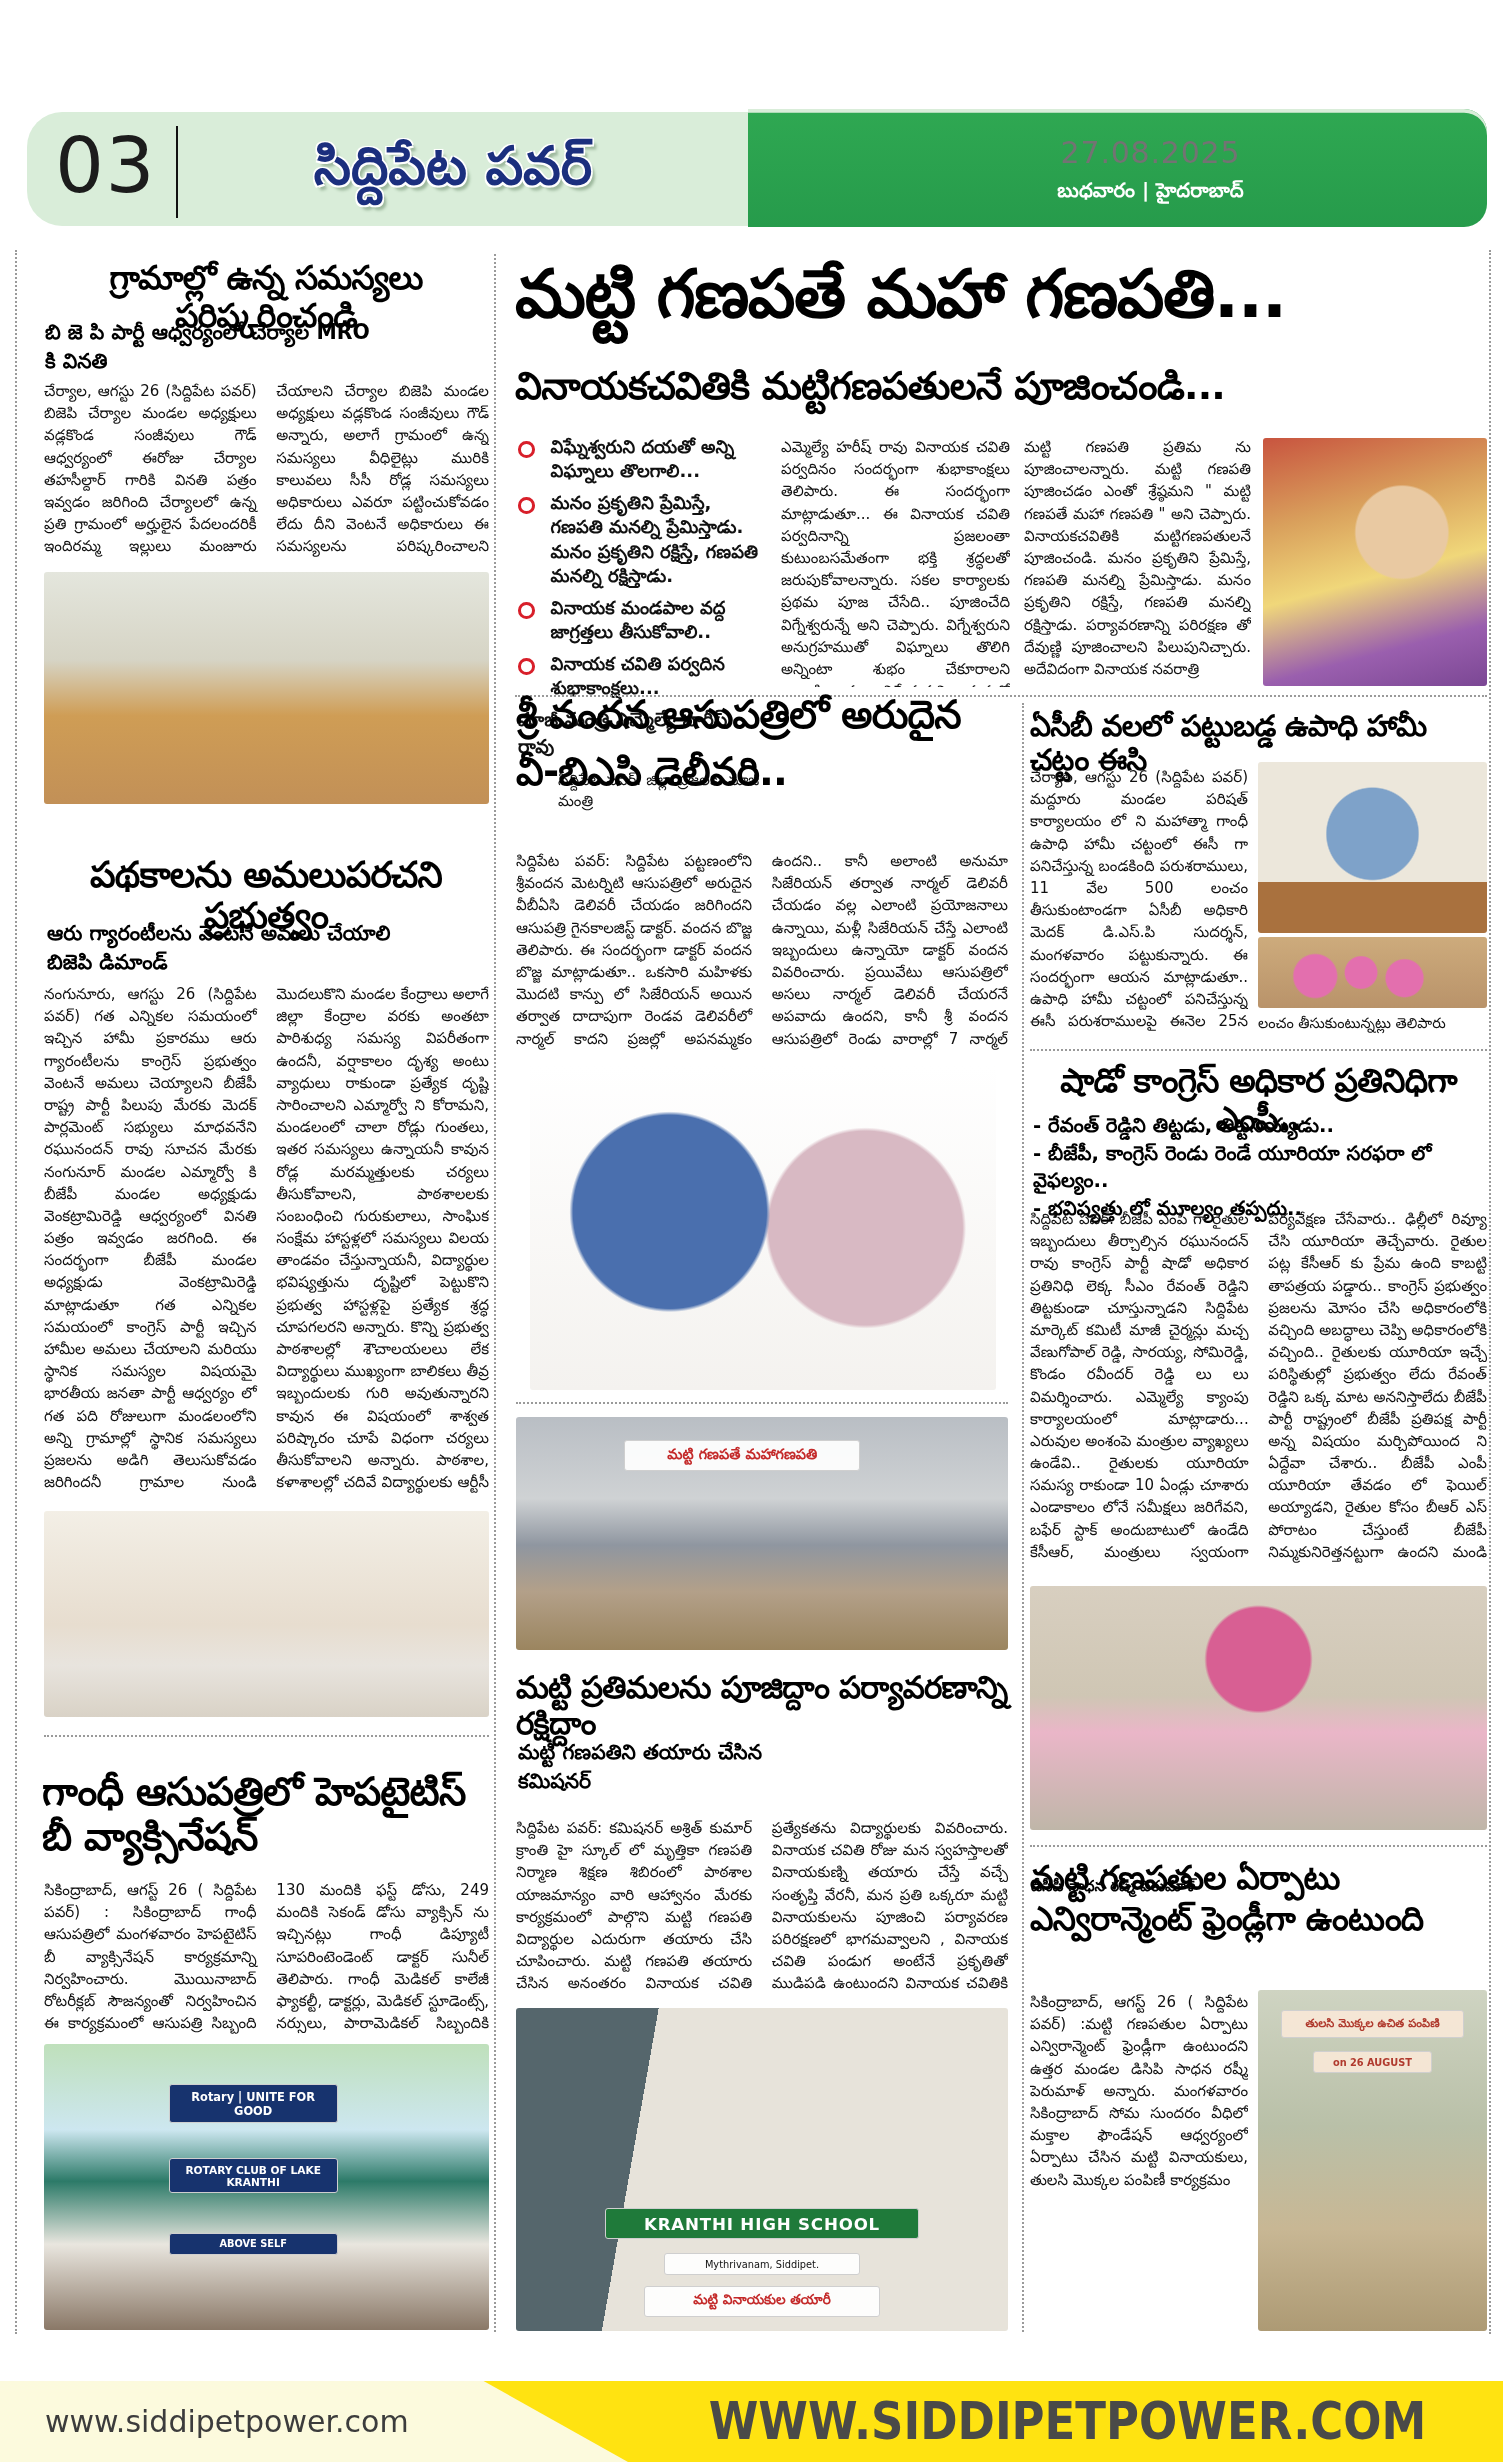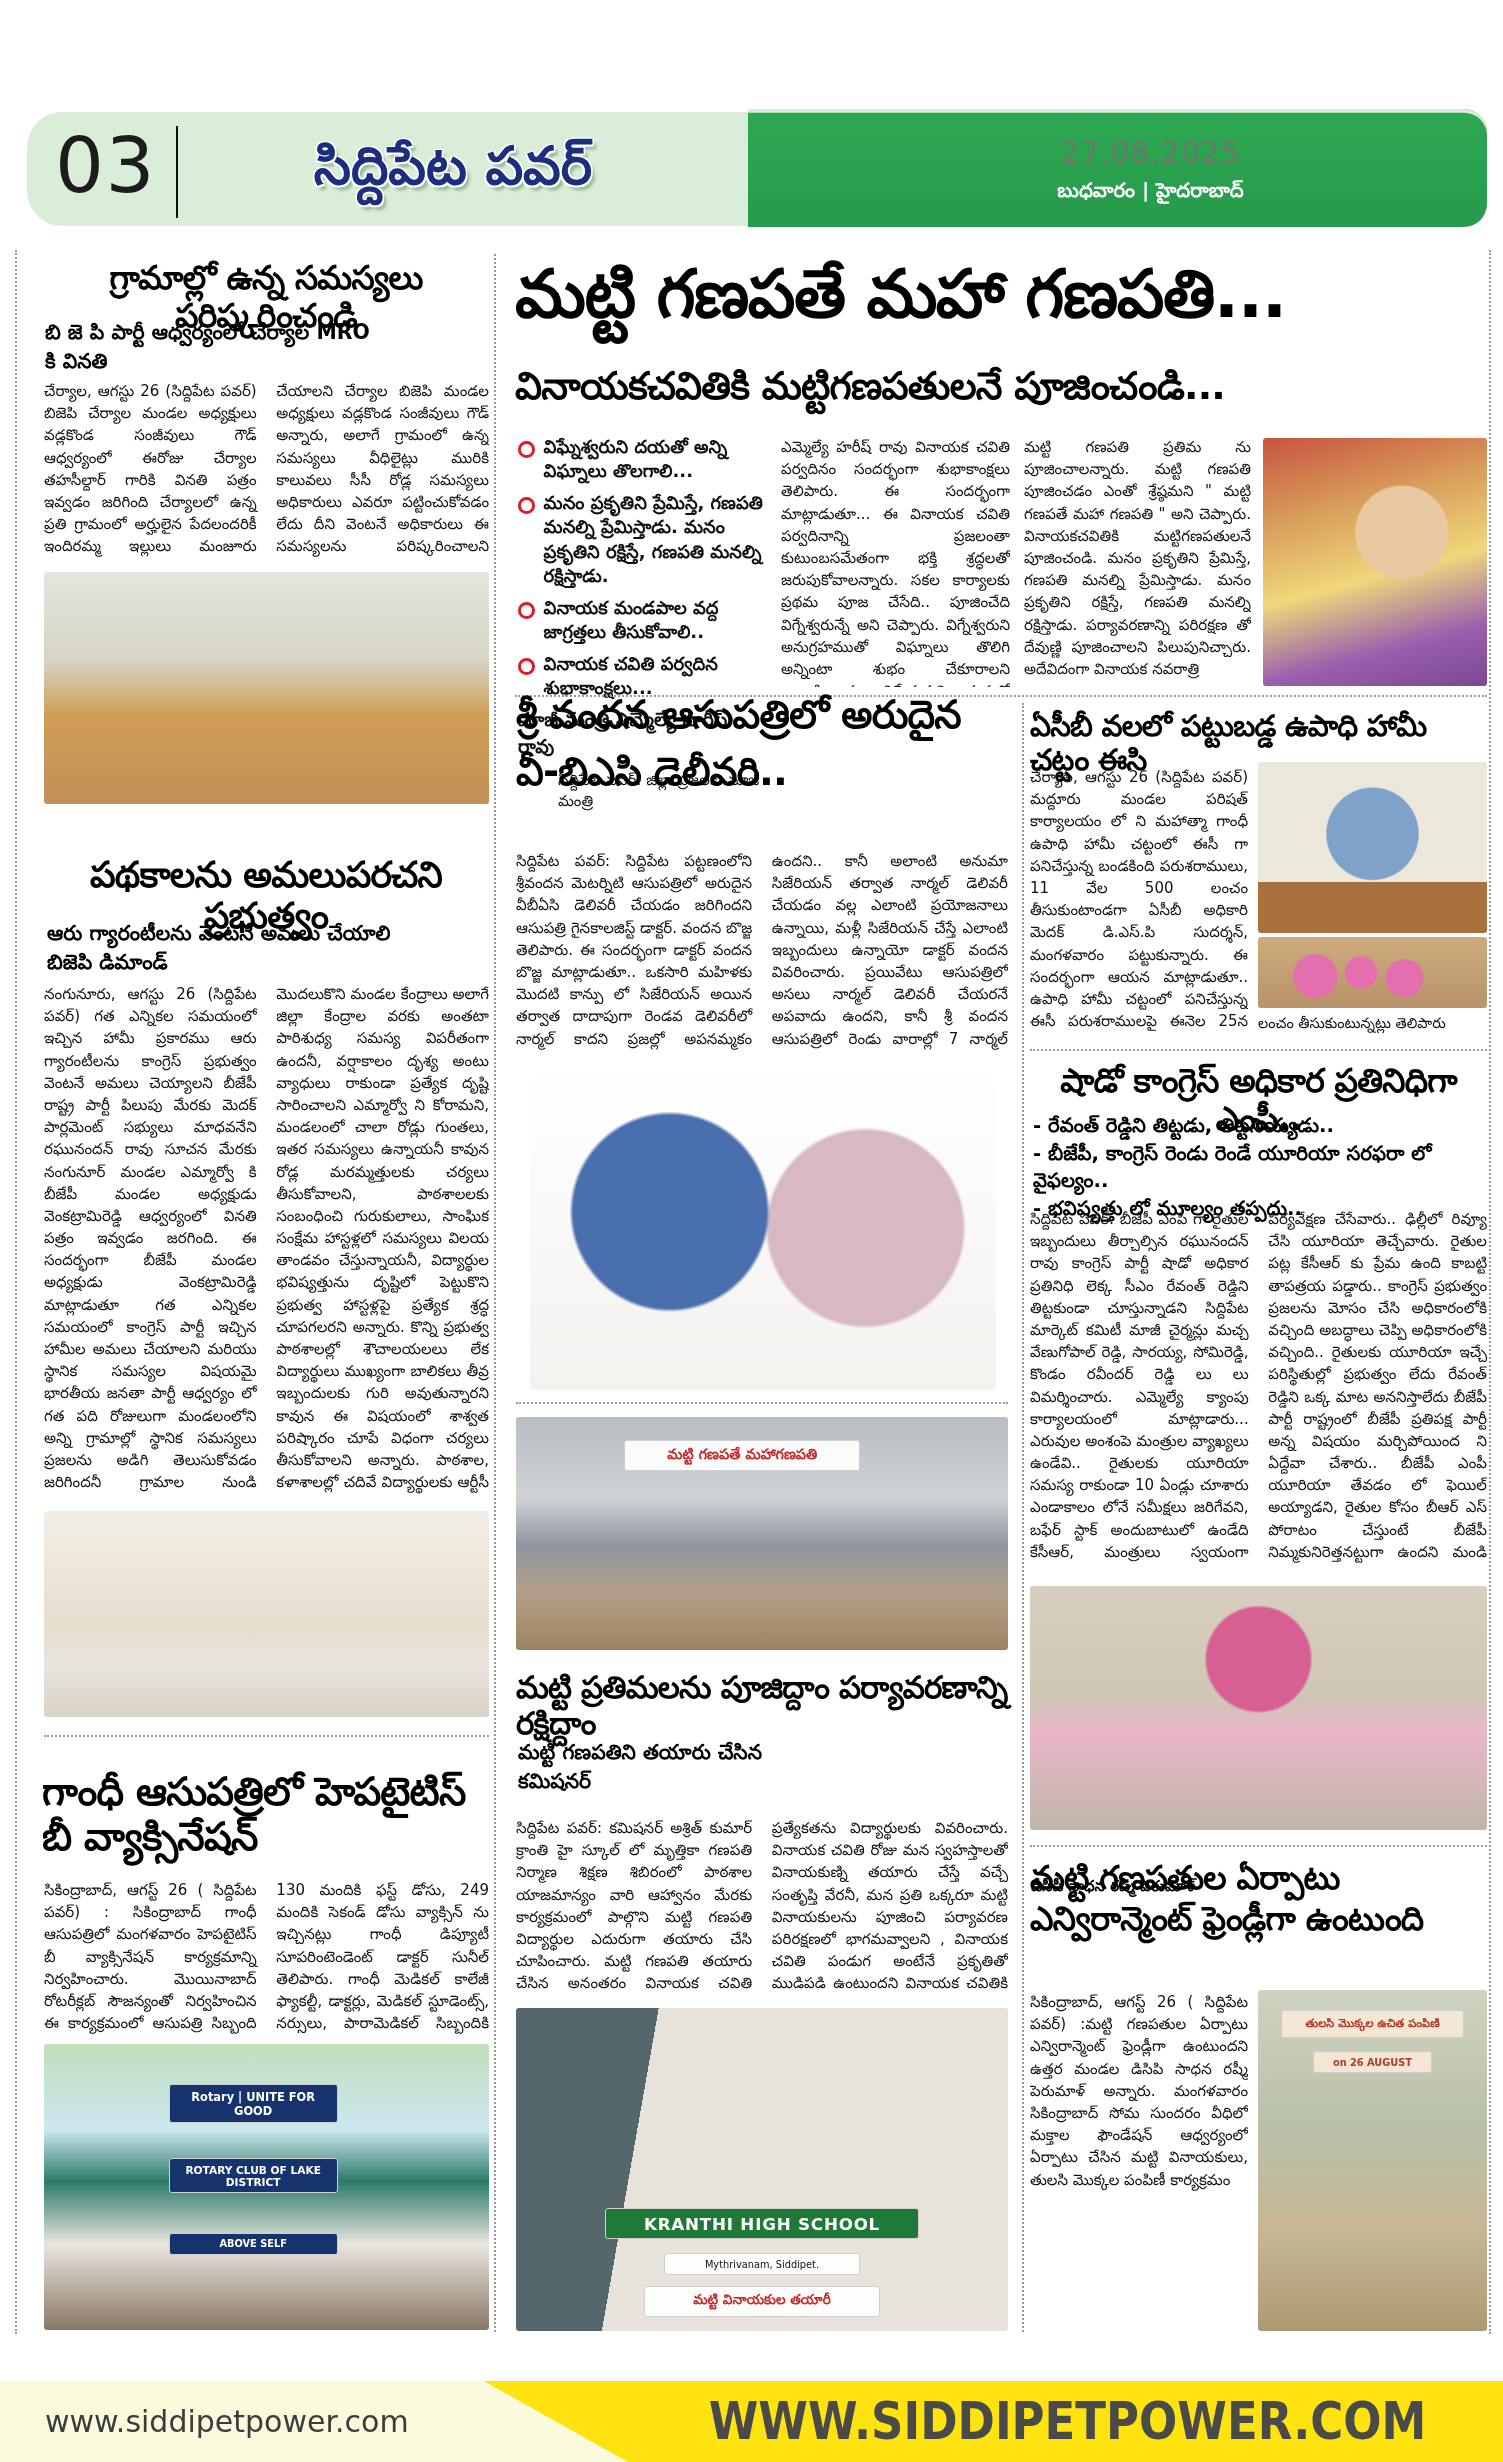--- a/index.html
+++ b/index.html
@@ -19,21 +19,21 @@
   .hdr-day{position:absolute;left:893px;top:179px;width:515px;text-align:center;font-size:19.7px;font-weight:700;color:#ffffff;}
   
   .abs{position:absolute;}
   .h1{font-weight:800;color:#000;letter-spacing:-0.8px;line-height:1.15;}
   .sub{font-weight:800;color:#000;line-height:1.4;}
   .bodytxt{font-size:15px;line-height:1.48;text-align:justify;color:#101010;}
   .two-col{column-count:2;column-gap:19.7px;}
   .dash-v{position:absolute;width:0;border-left:2.3px dotted #9a9a9a;}
   .dash-h{position:absolute;height:0;border-top:2.3px dotted #9a9a9a;}
   
-  .bullet{display:flex;gap:9px;margin-bottom:7.6px;}
+  .bullet{display:flex;gap:16px;margin-bottom:7.6px;}
   .ring{flex:0 0 10.6px;width:10.6px;height:10.6px;border:3px solid #d81f2a;border-radius:50%;margin-top:6px;background:#fff;}
   .bullet-txt{font-size:18px;font-weight:800;line-height:1.35;}
   .attrib{font-size:19px;font-weight:800;margin:4.5px 0 7.6px 0;}
   .lead-line{font-size:15px;line-height:1.4;margin-left:40px;}
   
   .photo{position:absolute;border-radius:3px;overflow:hidden;}
   .p-outdoor{background:linear-gradient(180deg,#e4e6dd 0%,#d6d4c5 38%,#cf9d55 62%,#c29057 100%);}
   .p-indoor{background:linear-gradient(180deg,#f3efe6 0%,#e7ddcf 55%,#e8e4de 75%,#d9d2c6 100%);}
   .p-rotary{background:linear-gradient(180deg,#bfe0bb 0%,#cde7f0 30%,#2c7a68 48%,#e9e6df 70%,#8a7867 100%);}
   .p-harish{background:radial-gradient(circle at 62% 38%,#e9c9a2 0 22%,transparent 23%),
@@ -94,21 +94,21 @@
   <div class="abs sub" style="left:47px;top:919px;width:348px;font-size:20.4px;">ఆరు గ్యారంటీలను వెంటనే అమలు చేయాలి బిజెపి డిమాండ్</div>
   <div class="abs bodytxt two-col" style="left:44px;top:983px;width:445px;height:522px;overflow:hidden;">నంగునూరు, ఆగస్టు 26 (సిద్దిపేట పవర్) గత ఎన్నికల సమయంలో ఇచ్చిన హామీ ప్రకారము ఆరు గ్యారంటీలను కాంగ్రెస్ ప్రభుత్వం వెంటనే అమలు చెయ్యాలని బీజేపీ రాష్ట్ర పార్టీ పిలుపు మేరకు మెదక్ పార్లమెంట్ సభ్యులు మాధవనేని రఘునందన్ రావు సూచన మేరకు నంగునూర్ మండల ఎమ్మార్వో కి బీజేపీ మండల అధ్యక్షుడు వెంకట్రామిరెడ్డి ఆధ్వర్యంలో వినతి పత్రం ఇవ్వడం జరగింది. ఈ సందర్భంగా బీజేపీ మండల అధ్యక్షుడు వెంకట్రామిరెడ్డి మాట్లాడుతూ గత ఎన్నికల సమయంలో కాంగ్రెస్ పార్టీ ఇచ్చిన హామీల అమలు చేయాలని మరియు స్థానిక సమస్యల విషయమై భారతీయ జనతా పార్టీ ఆధ్వర్యం లో గత పది రోజులుగా మండలంలోని అన్ని గ్రామాల్లో స్థానిక సమస్యలు ప్రజలను అడిగి తెలుసుకోవడం జరిగిందనీ గ్రామాల నుండి మొదలుకొని మండల కేంద్రాలు అలాగే జిల్లా కేంద్రాల వరకు అంతటా పారిశుధ్య సమస్య విపరీతంగా ఉందనీ, వర్షాకాలం దృశ్య అంటు వ్యాధులు రాకుండా ప్రత్యేక దృష్టి సారించాలని ఎమ్మార్వో ని కోరామని, మండలంలో చాలా రోడ్లు గుంతలు, ఇతర సమస్యలు ఉన్నాయనీ కావున రోడ్ల మరమ్మత్తులకు చర్యలు తీసుకోవాలని, పాఠశాలలకు సంబంధించి గురుకులాలు, సాంఘిక సంక్షేమ హాస్టళ్లలో సమస్యలు విలయ తాండవం చేస్తున్నాయనీ, విద్యార్థుల భవిష్యత్తును దృష్టిలో పెట్టుకొని ప్రభుత్వ హాస్టళ్లపై ప్రత్యేక శ్రద్ధ చూపగలరని అన్నారు. కొన్ని ప్రభుత్వ పాఠశాలల్లో శౌచాలయలలు లేక విద్యార్థులు ముఖ్యంగా బాలికలు తీవ్ర ఇబ్బందులకు గురి అవుతున్నారని కావున ఈ విషయంలో శాశ్వత పరిష్కారం చూపే విధంగా చర్యలు తీసుకోవాలని అన్నారు. పాఠశాల, కళాశాలల్లో చదివే విద్యార్థులకు ఆర్టీసీ బస్సులు చాలా గ్రామాల్లో అందుబాటులో లేక తీవ్ర ఇబ్బందులకు గురి అవుతున్నారనీ కావున సాధ్యమైనన్ని గ్రామాలకు బస్సు సౌకర్యం కలిగేలా చర్యలు తీసుకోవాలి అని అన్నారు. నంగునూర్ మండలంలో ఎక్కువ భాగం వ్యవసాయదారులు బోరు బావులతోనే వ్యవసాయం కొనసాగిస్తున్నారు. ఏదైనా సమస్యతో ట్రాన్స్ఫార్మర్ కాలిపోయినప్పుడు మరమ్మత్తుల కోసం వ్యవసాయదారులు రోజుల తరబడి వేచి చూడాల్సి వస్తున్నది. ఇలా కాకుండా సత్వరమే వచ్చేలా చర్యలు తీసుకోవాలని ఎమ్మార్వో కి విన్నపించడం జరిగింది అని అన్నారు. అన్ని అర్హతలు ఉండి రుణమాఫీ కానీ రైతులు సగానికి పైగా ఉన్నారు. ప్రతి రైతుకి రెండు లక్షల రుణమాఫీ అయ్యేలా చూడాలని అన్నారు. రైతులకు సరిపడా యూరియా సరఫరా చేయాలని అన్నారు. ఇందిరమ్మ ఇండ్ల విషయంలో మండలంలో అధికారపార్టీ వాళ్ళకే అధికారులు ప్రాధాన్యత ఇవ్వడం కూడా సరికాదని ఈ సందర్భంగా తెలియచేయడం జరిగింది. ఈ కార్యక్రమంలో కిసాన్ మోర్చా జిల్లా ఉపాధ్యక్షుడు తిరుపతి రెడ్డి, ప్రధాన కార్యదర్శి బండి సతీష్, రత్నాకర్ రెడ్డి, సతీష్ గౌడ్, నరేష్, రాజిని కర్ రెడ్డి, కృష్ణ, శ్రీనివాస్ గౌడ్, యాదగిరి, గంధం పరమేశ్వర రెడ్డి, కిషోర్ పాల్గొన్నారు</div>
   <div class="photo p-indoor" style="left:44px;top:1511px;width:445px;height:206px;"></div>
 
   <div class="dash-h" style="left:44px;top:1735px;width:445px;"></div>
 
   <div class="abs h1" style="left:42px;top:1770px;width:424px;font-size:39px;">గాంధీ ఆసుపత్రిలో హెపటైటిస్ బీ వ్యాక్సినేషన్</div>
   <div class="abs bodytxt two-col" style="left:44px;top:1879px;width:445px;height:157px;overflow:hidden;">సికింద్రాబాద్, ఆగస్ట్ 26 ( సిద్దిపేట పవర్) : సికింద్రాబాద్ గాంధీ ఆసుపత్రిలో మంగళవారం హెపటైటిస్ బీ వ్యాక్సినేషన్ కార్యక్రమాన్ని నిర్వహించారు. మొయినాబాద్ రోటరీక్లబ్ సౌజన్యంతో నిర్వహించిన ఈ కార్యక్రమంలో ఆసుపత్రి సిబ్బంది 130 మందికి ఫస్ట్ డోసు, 249 మందికి సెకండ్ డోసు వ్యాక్సిన్ ను ఇచ్చినట్లు గాంధీ డిప్యూటీ సూపరింటెండెంట్ డాక్టర్ సునీల్ తెలిపారు. గాంధీ మెడికల్ కాలేజీ ఫ్యాకల్టీ, డాక్టర్లు, మెడికల్ స్టూడెంట్స్, నర్సులు, పారామెడికల్ సిబ్బందికి వ్యాక్సిన్ ఇచ్చారు. గతంలో 410 మందికి హెపటైటిస్ బీ వ్యాక్సిన్ ను ఇచ్చారు. ఈ కార్యక్రమంలో ఆసుపత్రి సూపరింటెండెంట్ డాక్టర్ రాజకుమారి, డిప్యూటీ సూపరింటెండెంట్ డా.కే.సునీల్, ఆర్ఎంవోలు డా.శేషాద్రి, డా.రజనీ, డా.కళ్యాణ చక్రవర్తి, సిబ్బంది పాల్గొన్నారు</div>
   <div class="photo p-rotary" style="left:44px;top:2044px;width:445px;height:286px;">
     <div class="banner-chip chip-blue" style="left:28%;right:34%;top:14%;font-size:11.4px;">Rotary | UNITE FOR GOOD</div>
-    <div class="banner-chip chip-blue" style="left:28%;right:34%;top:40%;font-size:10.6px;">ROTARY CLUB OF LAKE DISTRICT</div>
+    <div class="banner-chip chip-blue" style="left:28%;right:34%;top:40%;font-size:10.6px;">ROTARY CLUB OF LAKE KRANTHI</div>
     <div class="banner-chip chip-blue" style="left:28%;right:34%;top:66%;font-size:9.8px;">ABOVE SELF</div>
   </div>
 
   <div class="abs h1" style="left:515px;top:256px;width:973px;font-size:67px;letter-spacing:-1.5px;">మట్టి గణపతే మహా గణపతి...</div>
   <div class="abs h1" style="left:515px;top:365px;width:973px;font-size:38px;">వినాయకచవితికి మట్టిగణపతులనే పూజించండి...</div>
 
   <div class="abs" style="left:518px;top:435px;width:250px;">
     <div class="bullet">
       <span class="ring"></span>
       <span class="bullet-txt">విఘ్నేశ్వరుని దయతో అన్ని విఘ్నాలు తొలగాలి...</span>

